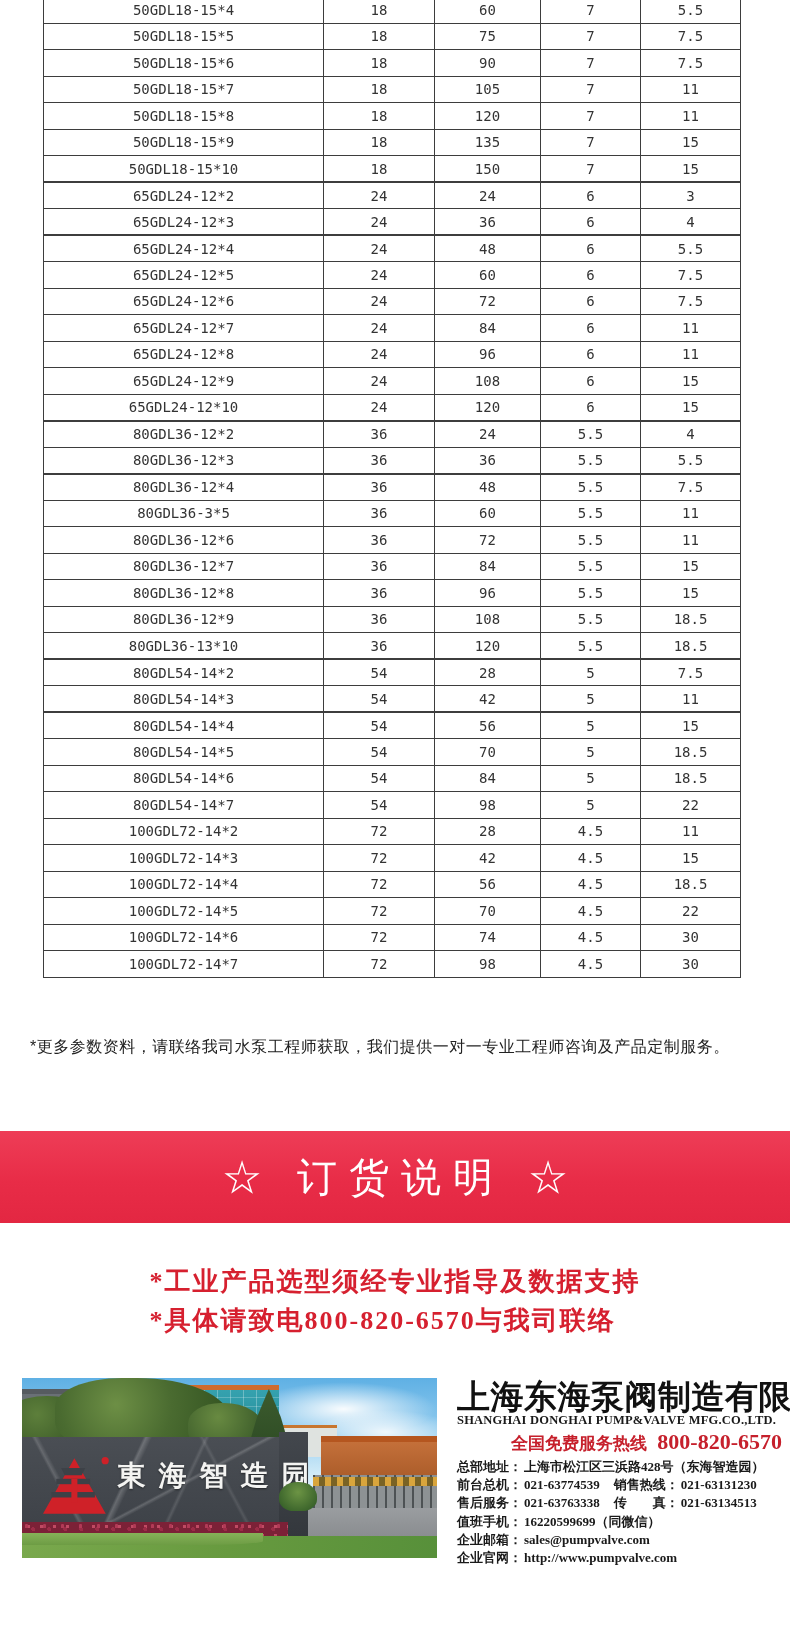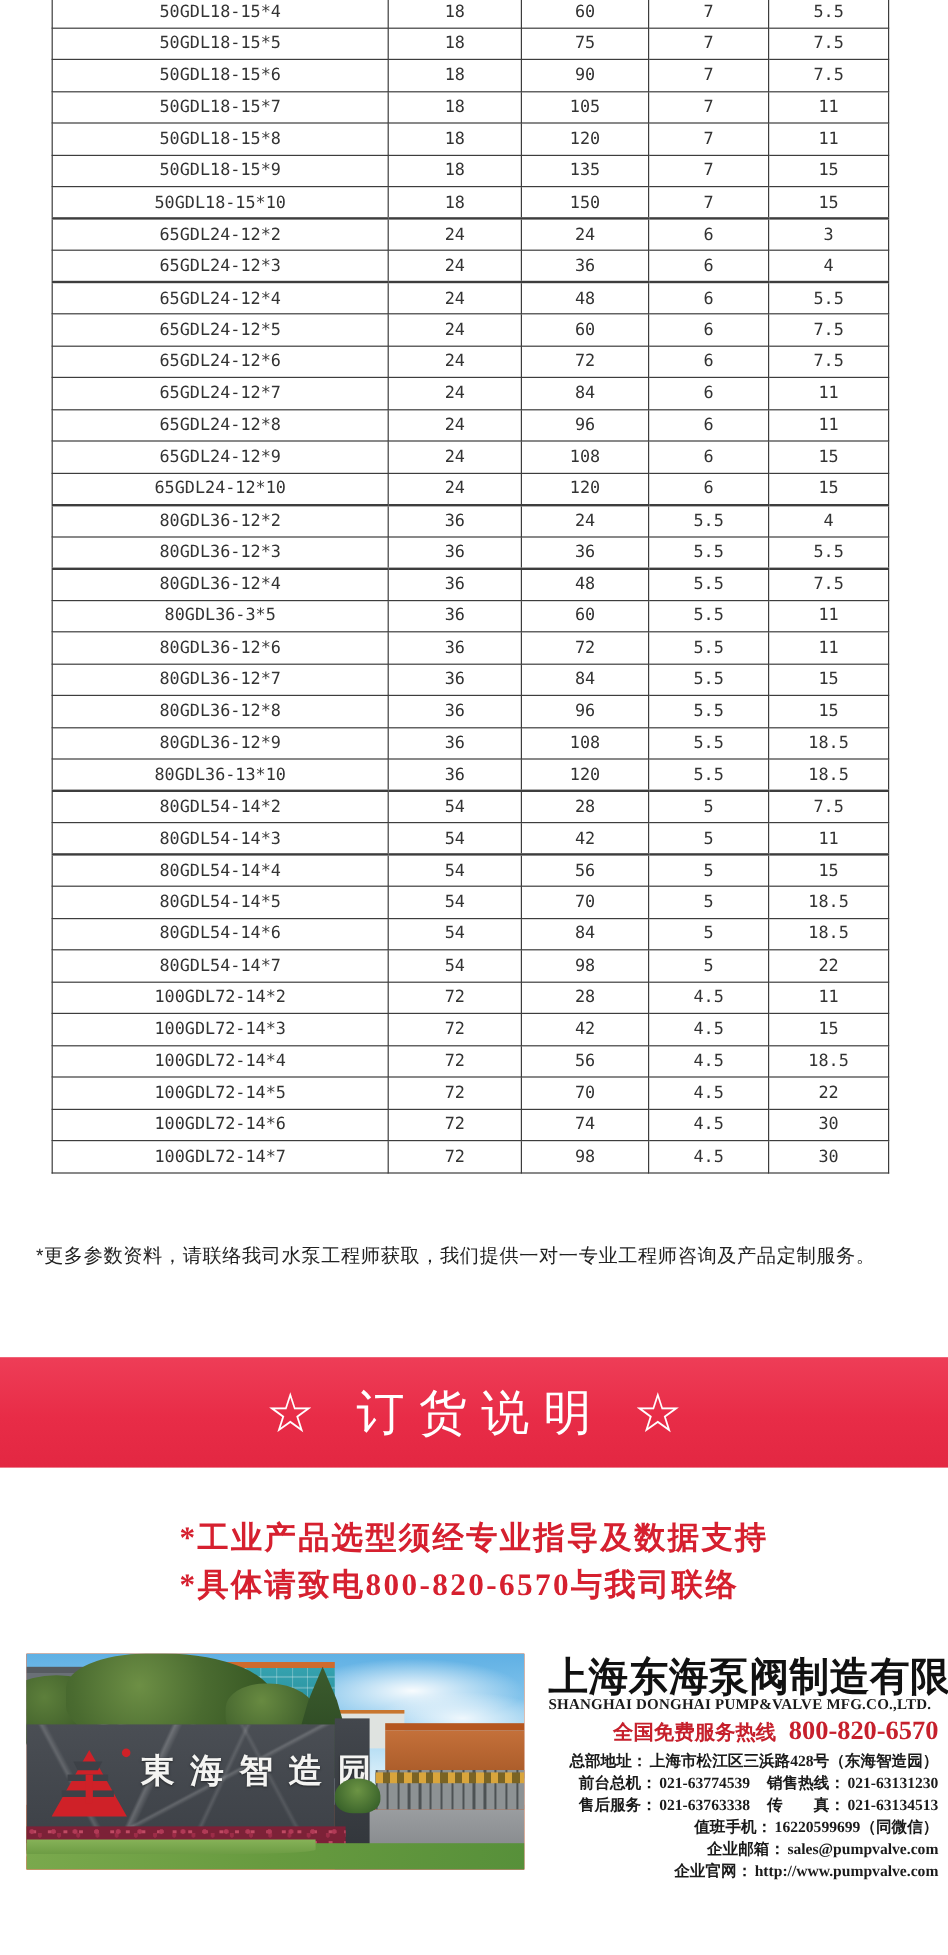--- a/index.html
+++ b/index.html
@@ -53,21 +53,21 @@
   .notice-inner { display:inline-block; text-align:left; }
   .notice-line {
     font-family:"Liberation Serif", serif;
     font-weight:900; color:#d6202f; font-size:26px;
     line-height:39px; letter-spacing:2px; white-space:nowrap;
   }
 
   
   .photo {
     position:absolute; left:22px; top:1378px; width:415px; height:180px;
-    overflow:hidden; background:#c2410c;
+    overflow:hidden; background:#3b82f6;
   }
   .ph { position:absolute; }
   .sky { left:0; top:0; width:100%; height:70%;
     background:linear-gradient(180deg,#5fb0e4 0%,#8ecaee 40%,#cfeaf8 75%,#eef7fc 100%); }
   .cloud1 { left:55%; top:2%; width:45%; height:30%;
     background:radial-gradient(ellipse at 50% 50%, rgba(255,255,255,.95), rgba(255,255,255,0) 70%); }
   .cloud2 { left:70%; top:18%; width:35%; height:24%;
     background:radial-gradient(ellipse at 50% 50%, rgba(255,255,255,.85), rgba(255,255,255,0) 70%); }
   .bldg-left { left:0; top:6%; width:13%; height:36%;
     background:repeating-linear-gradient(0deg,#565b60 0 6px,#6a7076 6px 12px); }
@@ -130,21 +130,21 @@
 
   .info { position:absolute; left:457px; top:1383px; width:325px; color:#111; }
   .company-cn { font-size:33px; font-weight:bold; line-height:28px; letter-spacing:0.5px; white-space:nowrap; }
   .company-en { margin-top:2px; font-family:"Liberation Serif", serif; font-weight:bold;
     font-size:12.5px; line-height:15px; letter-spacing:0.2px; white-space:nowrap; color:#1a1a1a; }
   .hotline { margin-top:3px; line-height:22px; white-space:nowrap; color:#c6202c;text-align:right; }
   .hotline-label { font-size:17px; font-weight:bold; }
   .hotline-number { font-family:"Liberation Serif", serif; font-size:22px; font-weight:bold; margin-left:6px; }
   .contacts { margin-top:3px; }
   .contact-line { font-family:"Liberation Serif", serif; font-weight:bold;
-    font-size:13px; line-height:18.2px; white-space:nowrap; color:#1a1a1a;text-align:right; }
+    font-size:13px; line-height:18.2px; white-space:nowrap; color:#1a1a1a; }
   .c-label { }
   .c-value { margin-left:2px; }
   .c-gap { margin-left:14px; }
 </style>
 </head>
 <body>
 
 <div class="table-wrap">
   <table class="spec">
     <colgroup>

